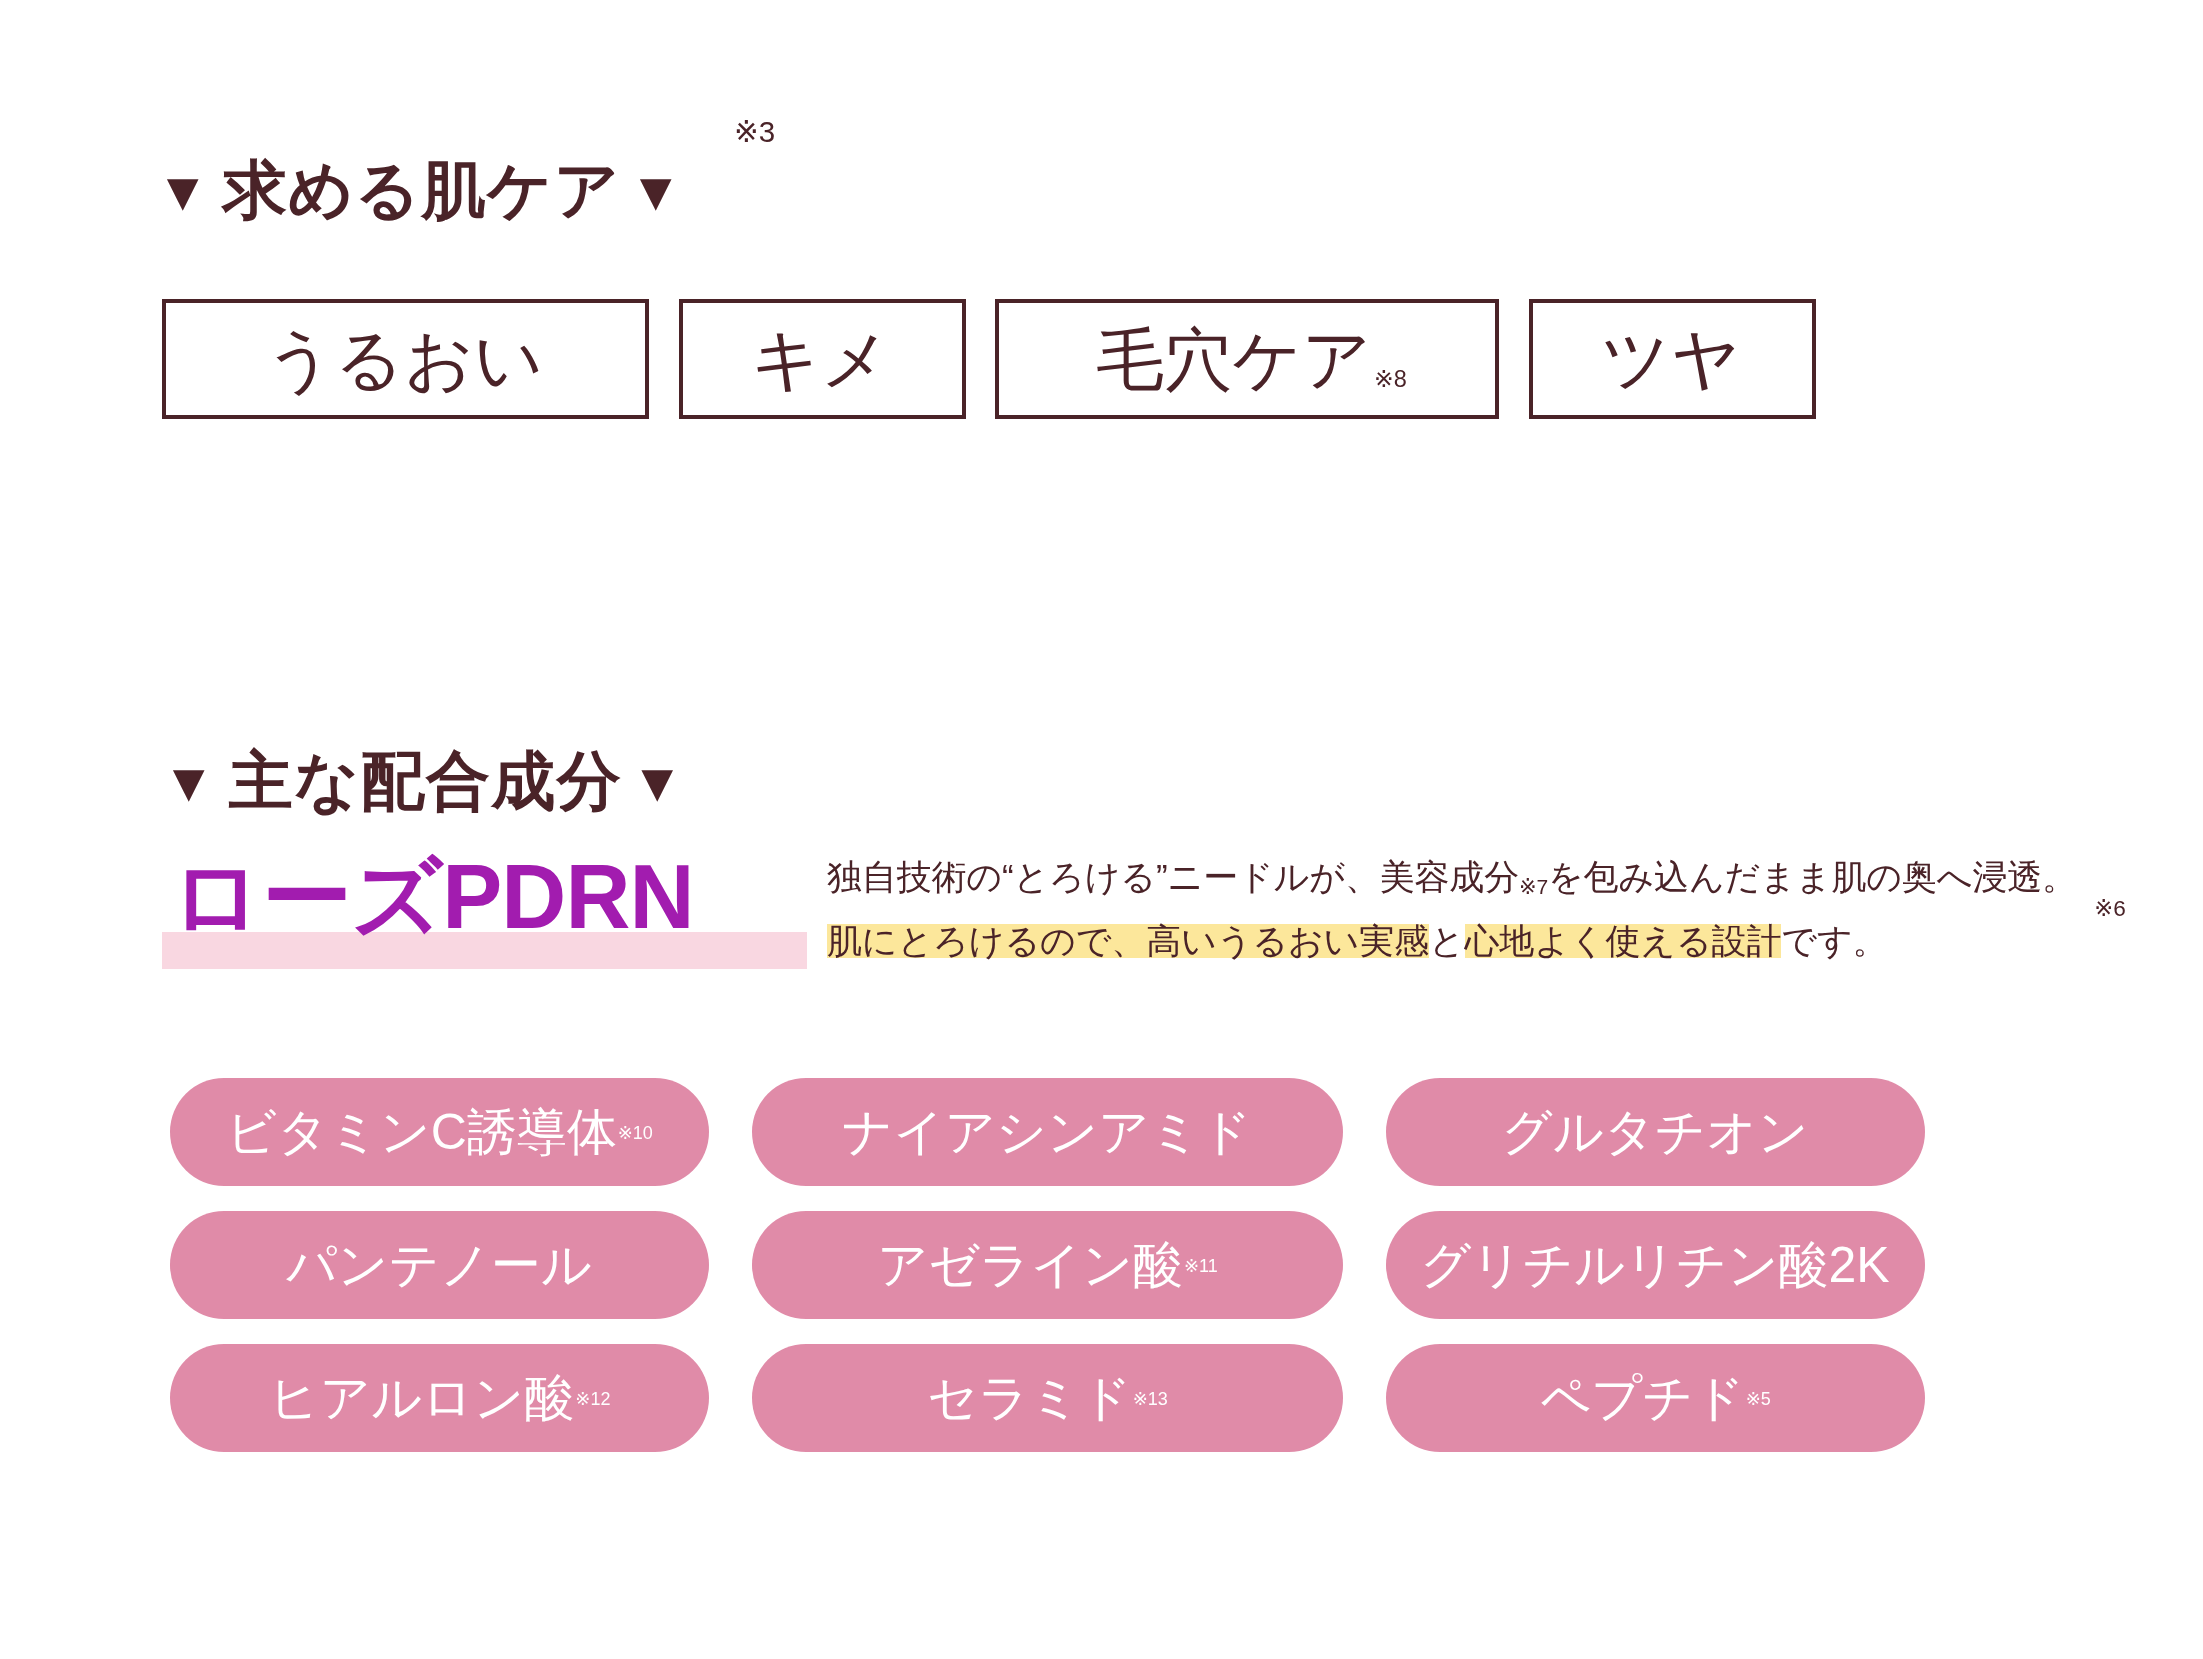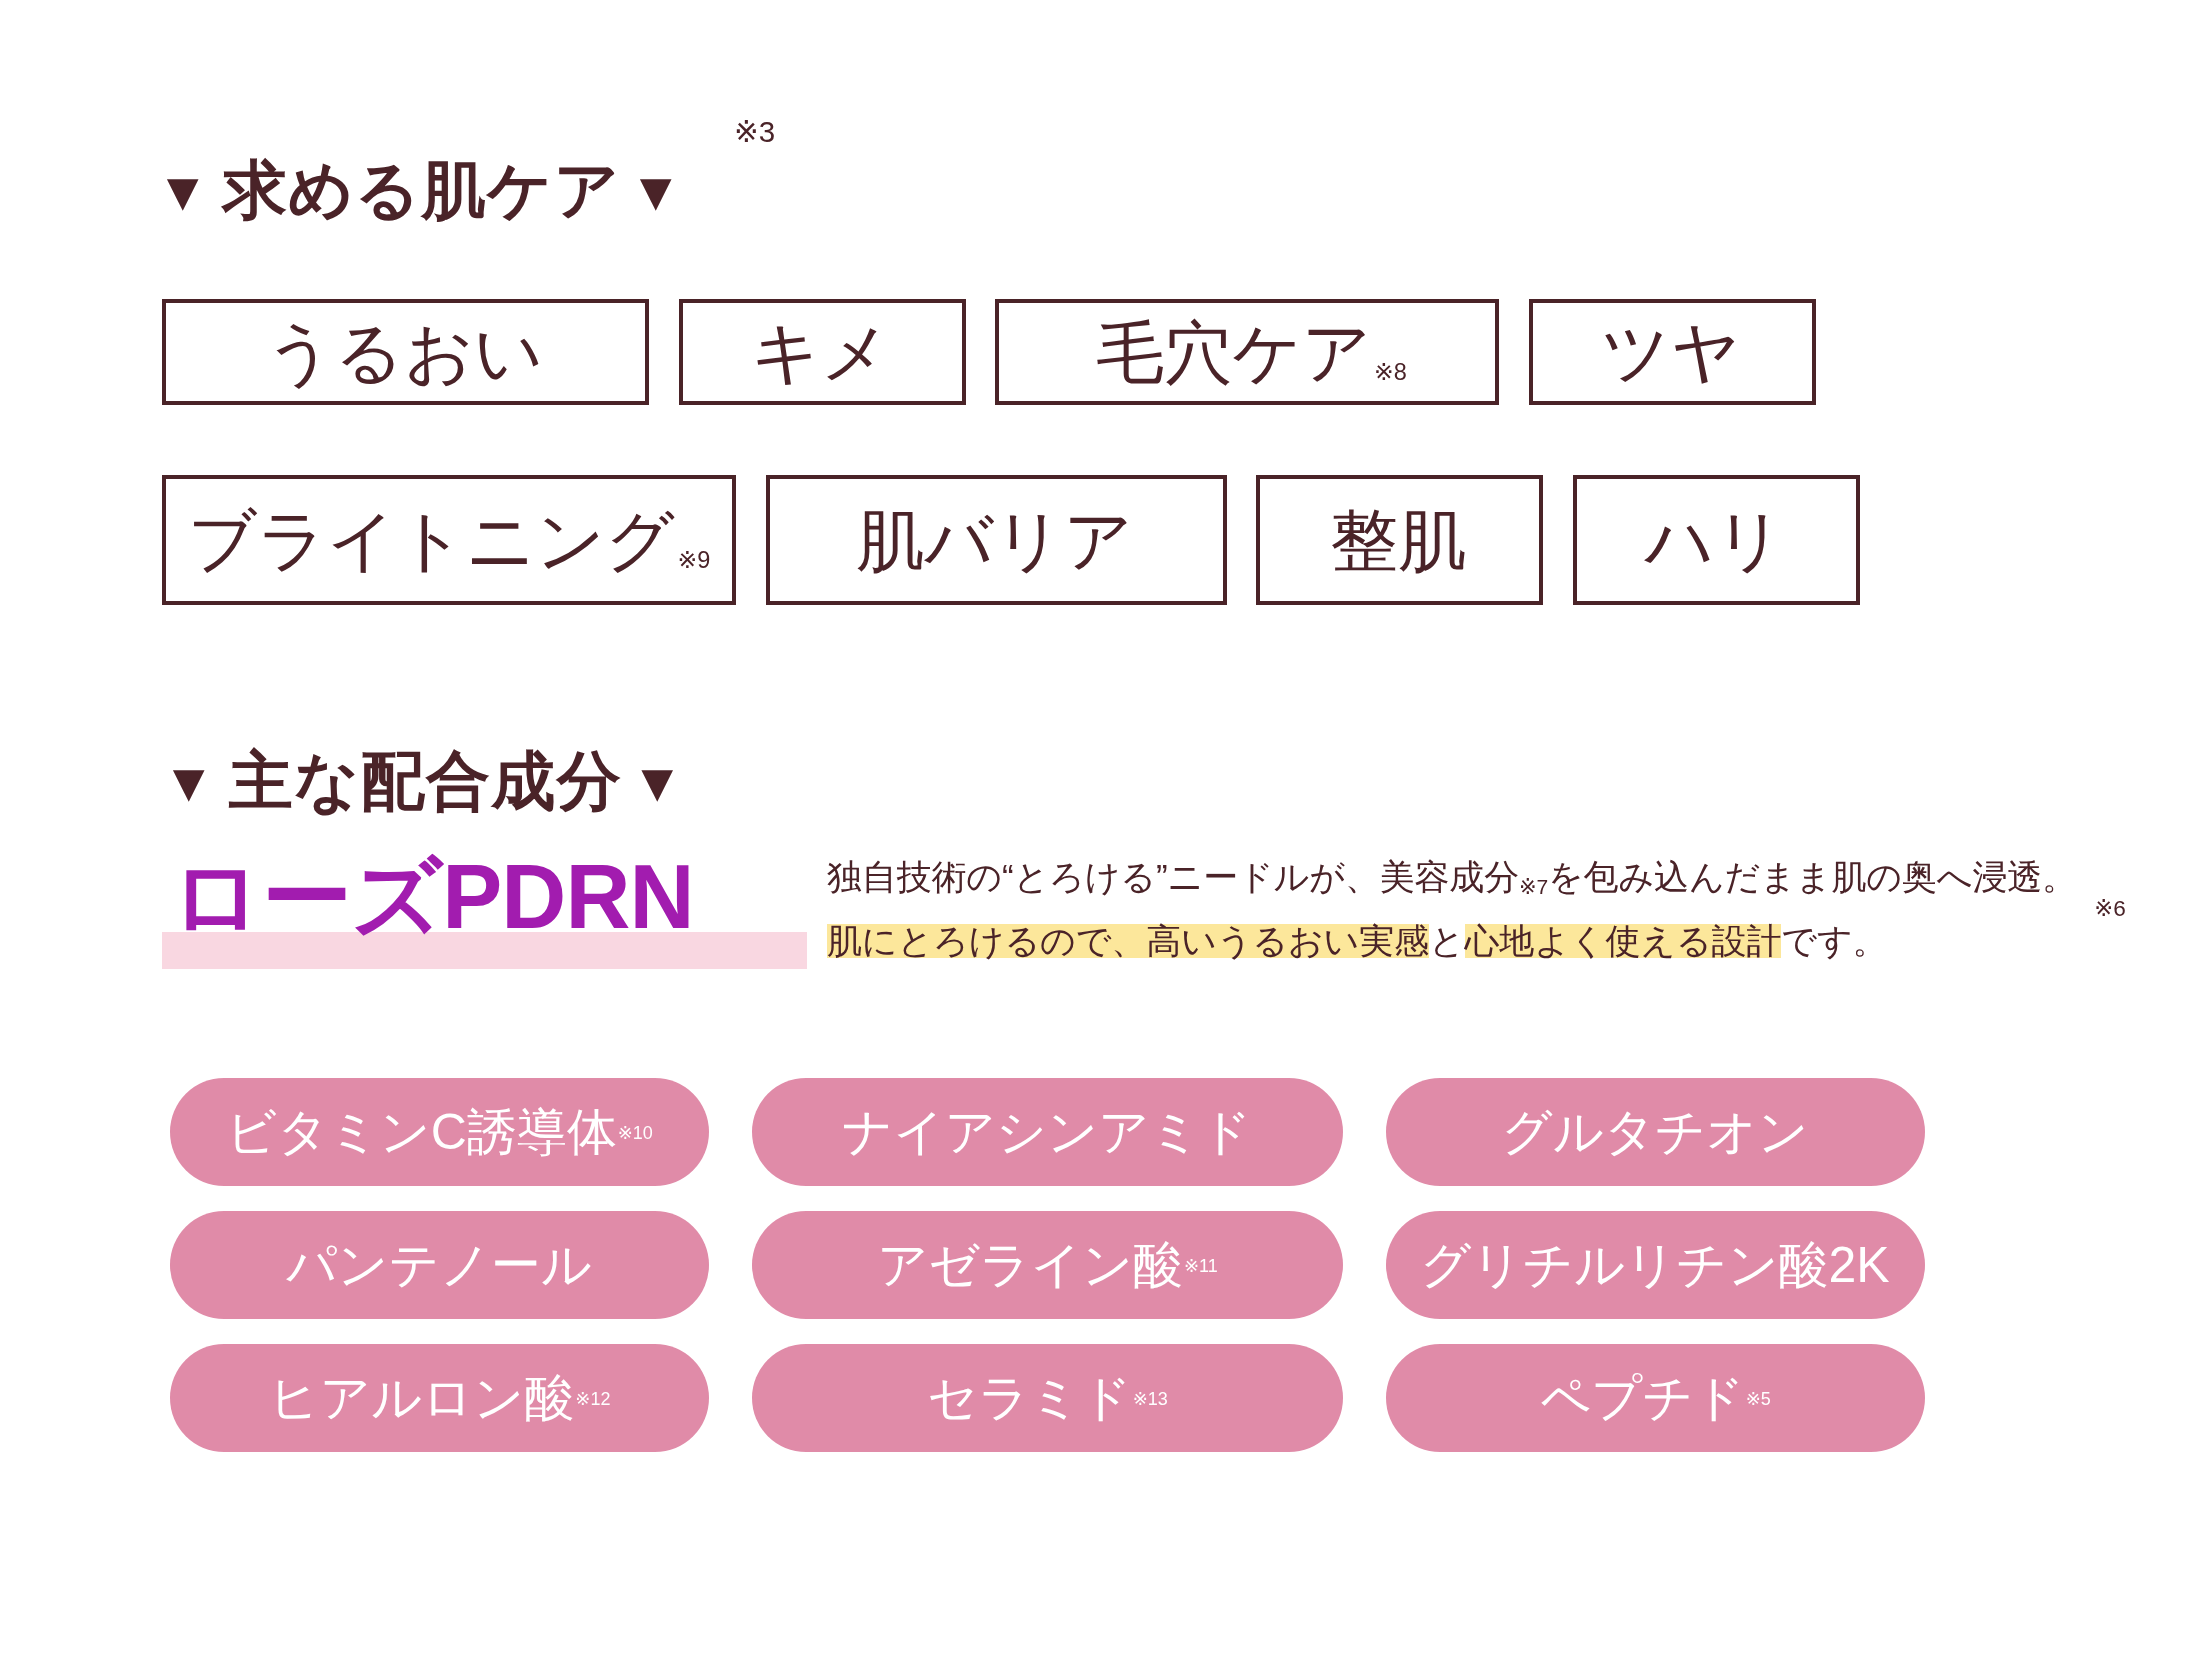--- a/index.html
+++ b/index.html
@@ -42,21 +42,21 @@
 
   #heading-care { left: 156px; top: 158px; }
   #heading-ingredients { left: 162px; top: 749px; }
 
   
   .care-row {
     position: absolute;
     display: flex;
     align-items: stretch;
   }
-  #care-row-1 { left: 162px; top: 299px; height: 106px; }
+  #care-row-1 { left: 162px; top: 299px; height: 120px; }
   #care-row-2 { left: 162px; top: 475px; height: 130px; }
 
   .care-box {
     border: 4.3px solid #4A2328;
     background: #FFFFFF;
     display: flex;
     align-items: center;
     justify-content: center;
     box-sizing: border-box;
     margin-right: 29.5px;
@@ -224,46 +224,20 @@
         </span>
     </div>
     <div class="care-box cb-4">
       <span class="care-label">
           <span>ツヤ</span>
           <span class="care-sup"></span>
         </span>
     </div>
   </div>
 
-  <div class="care-row" id="care-row-2">
-    <div class="care-box cb-5">
-      <span class="care-label">
-          <span>ブライトニング</span>
-          <span class="care-sup">※9</span>
-        </span>
-    </div>
-    <div class="care-box cb-6">
-      <span class="care-label">
-          <span>肌バリア</span>
-          <span class="care-sup"></span>
-        </span>
-    </div>
-    <div class="care-box cb-7">
-      <span class="care-label">
-          <span>整肌</span>
-          <span class="care-sup"></span>
-        </span>
-    </div>
-    <div class="care-box cb-8">
-      <span class="care-label">
-          <span>ハリ</span>
-          <span class="care-sup"></span>
-        </span>
-    </div>
-  </div>
 
   <div class="section-heading" id="heading-ingredients">
     <span class="tri tri-l">▼</span><span>主な配合成分</span><span class="tri tri-r">▼</span>
   </div>
 
   <div id="pdrn-block">
     <div id="pdrn-highlight"></div>
     <div id="pdrn-title">ローズPDRN</div>
   </div>
   <div id="pdrn-sup">※3</div>

